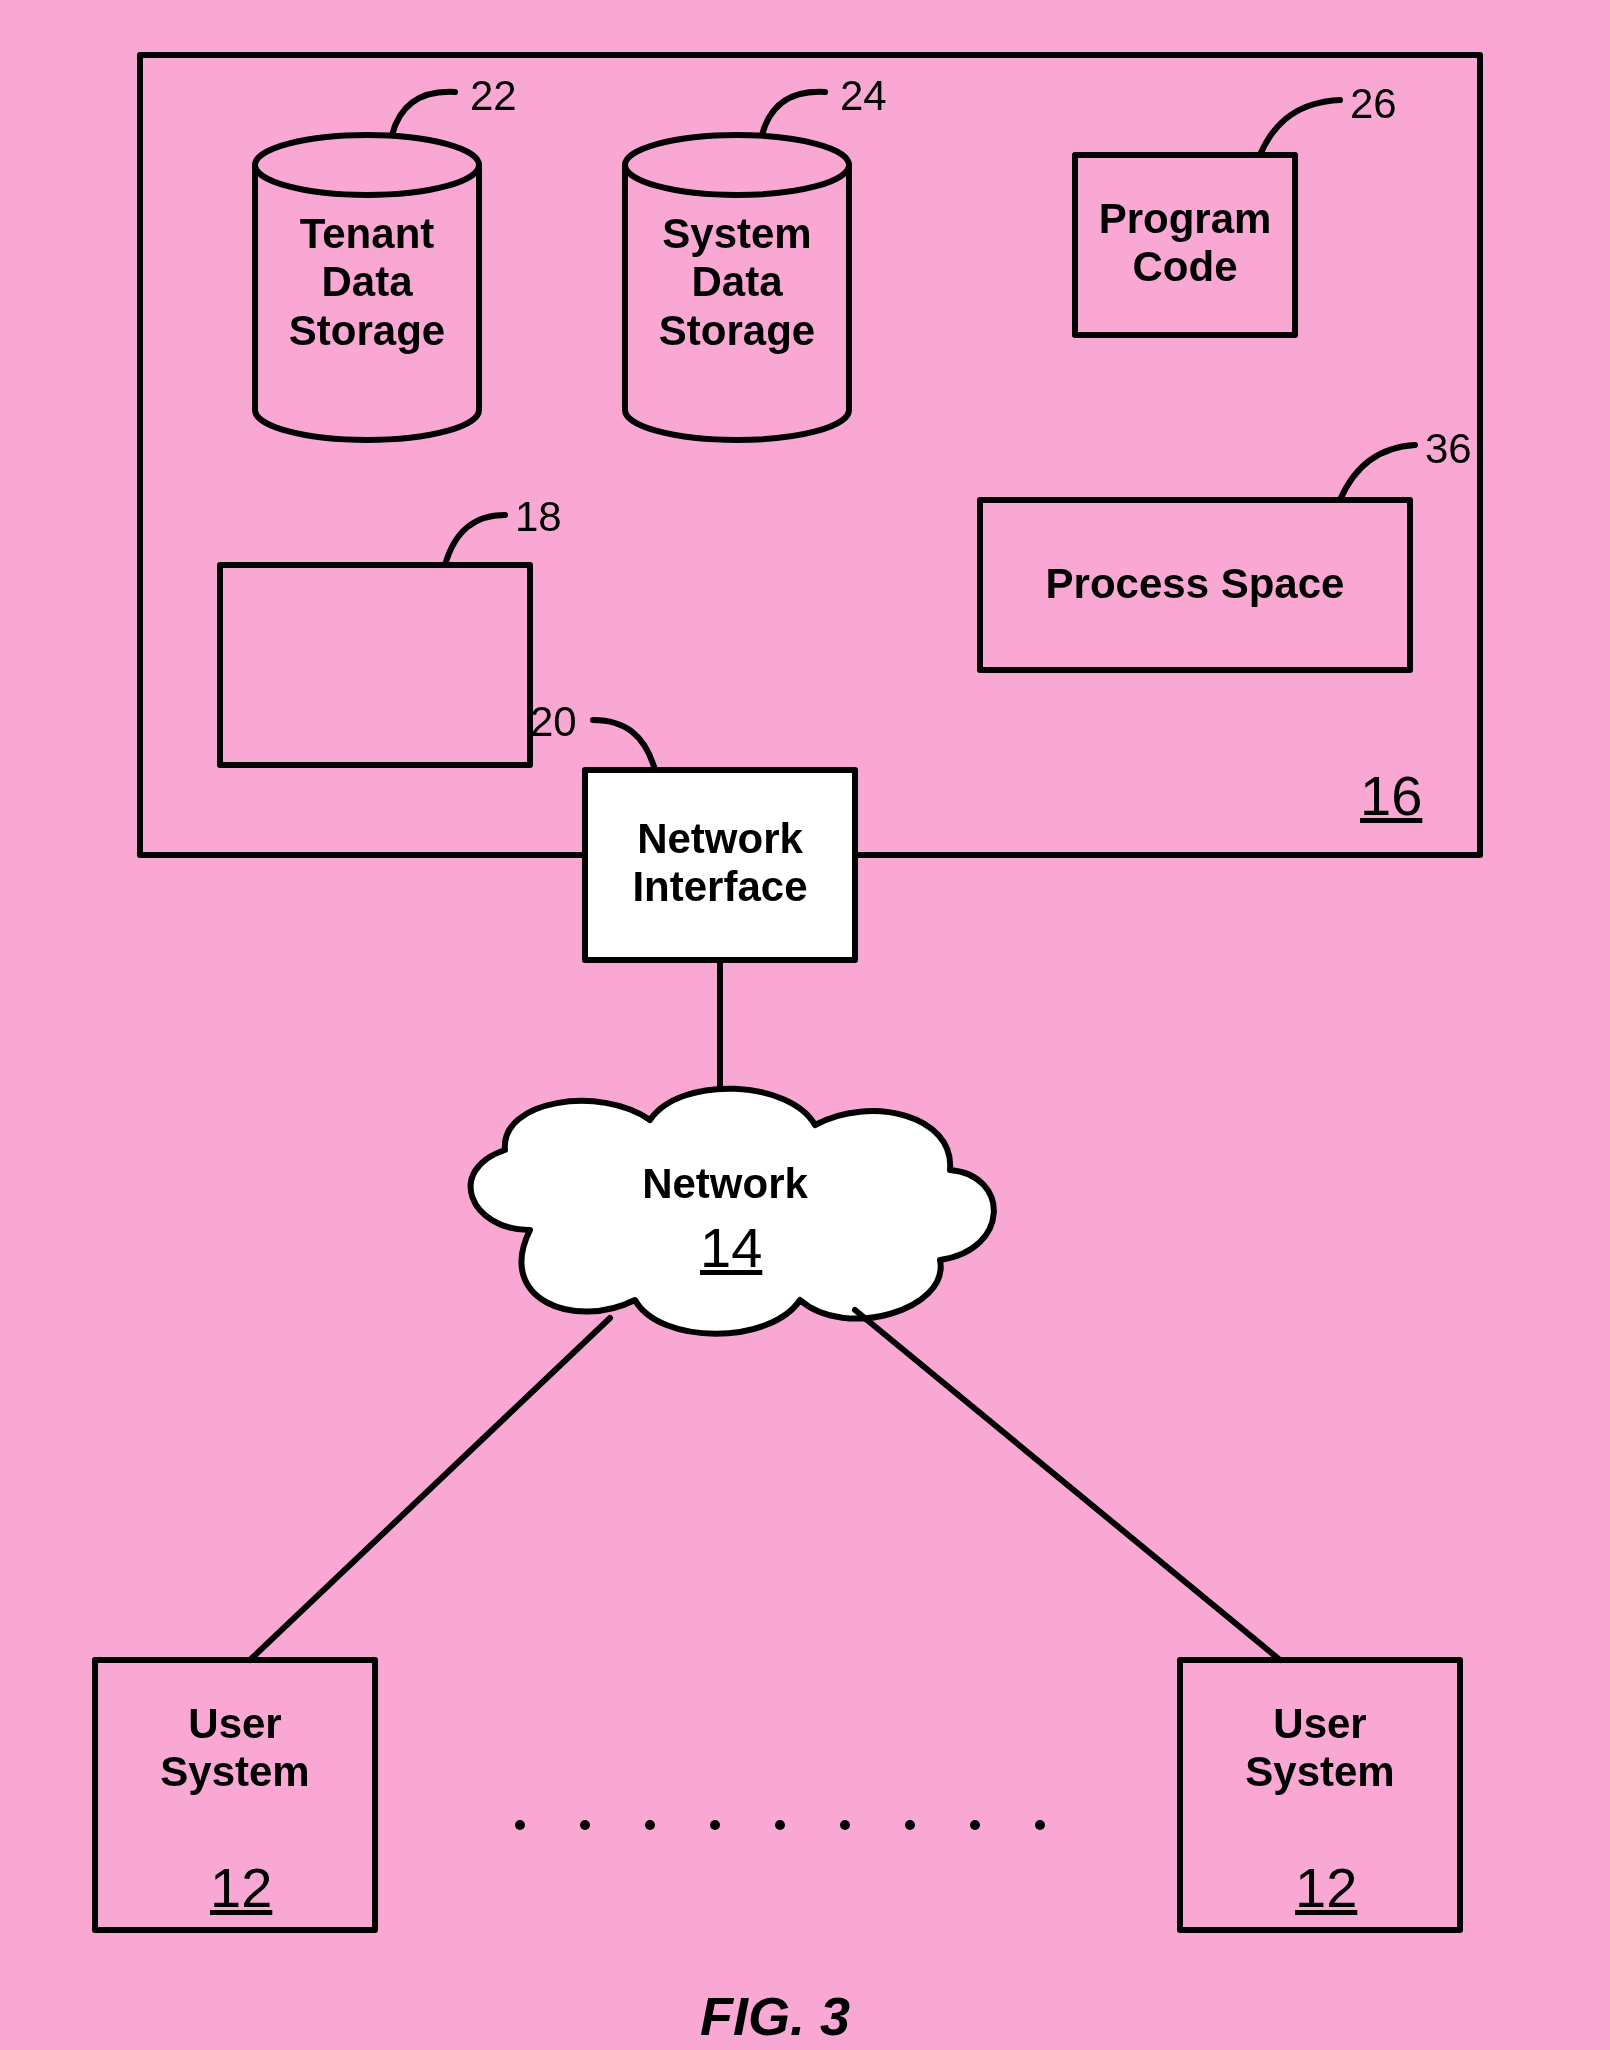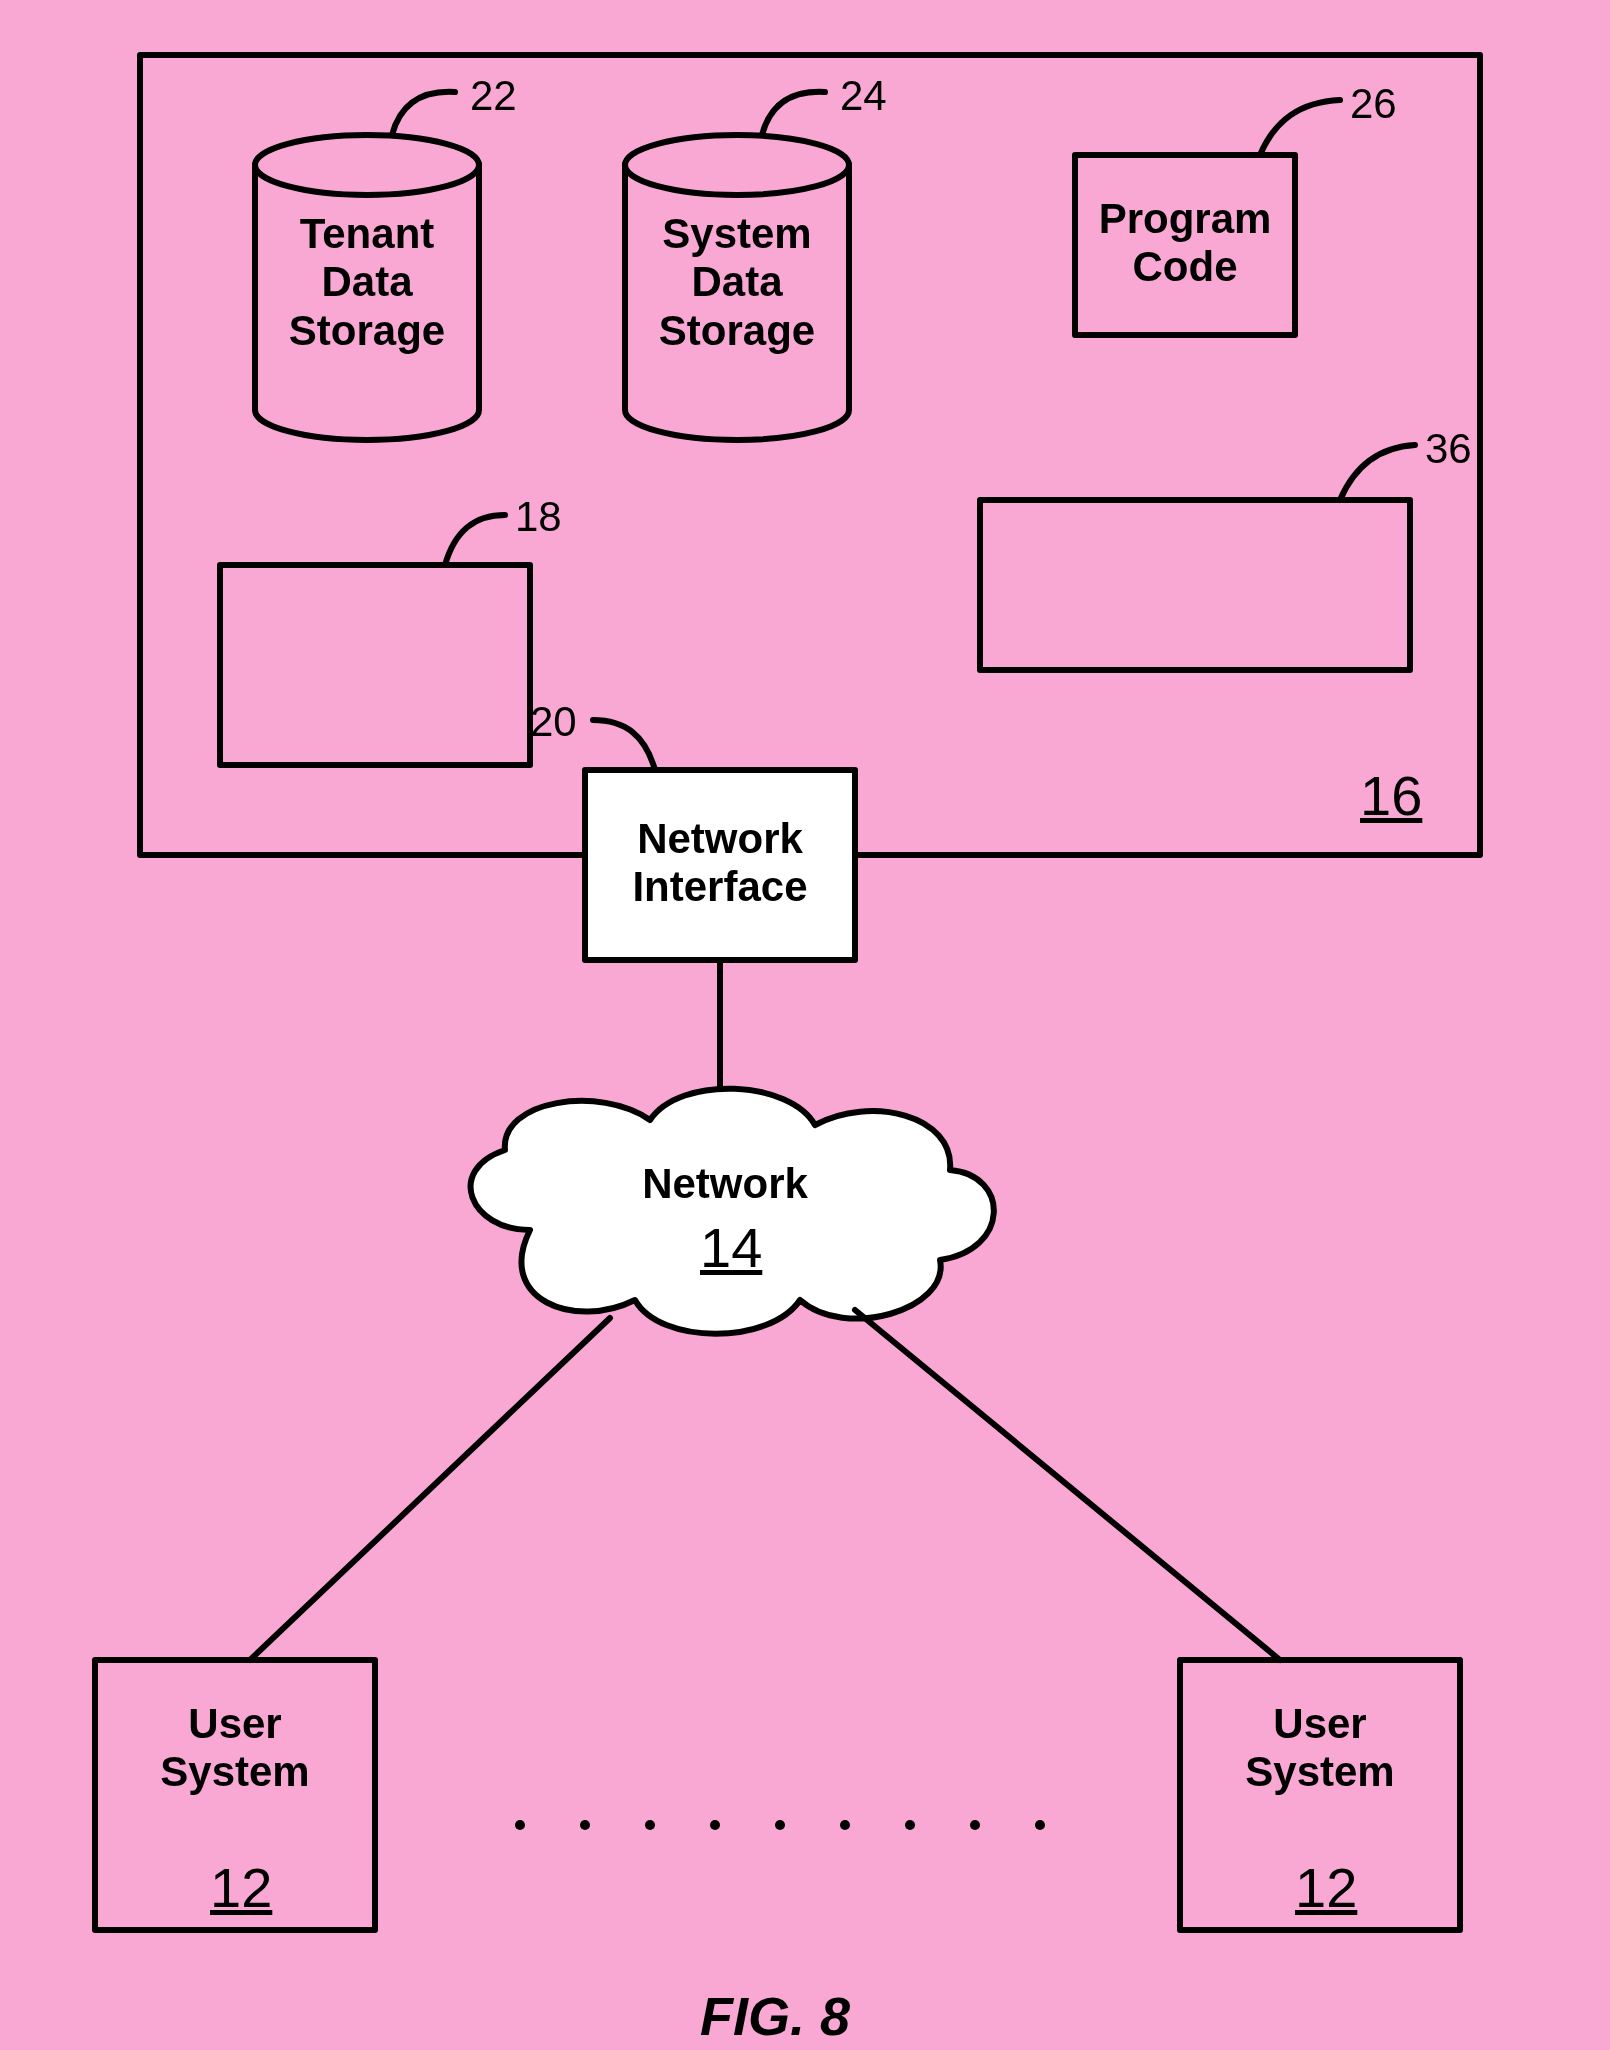--- a/index.html
+++ b/index.html
@@ -123,35 +123,36 @@
   <div class="ref" style="left:840px; top:72px;">24</div>
   <div class="label" style="left:625px; top:210px; width:224px;">System
 Data
 Storage</div>
 
   <div class="ref" style="left:1350px; top:80px;">26</div>
   <div class="label" style="left:1075px; top:195px; width:220px;">Program
 Code</div>
 
   <div class="ref" style="left:1425px; top:425px;">36</div>
+  <div class="label" style="left:980px; top:560px; width:430px;">Process Space</div>
 
   <div class="ref" style="left:515px; top:493px;">18</div>
 
   <div class="refu" style="left:1360px; top:763px;">16</div>
 
   <div class="ref" style="left:530px; top:698px;">20</div>
   <div class="label" style="left:585px; top:815px; width:270px;">Network
 Interface</div>
 
   <div class="label" style="left:610px; top:1160px; width:230px;">Network</div>
   <div class="refu" style="left:700px; top:1215px; width:50px;">14</div>
 
   <div class="label" style="left:95px; top:1700px; width:280px;">User
 System</div>
   <div class="refu" style="left:210px; top:1855px; width:50px;">12</div>
 
   <div class="label" style="left:1180px; top:1700px; width:280px;">User
 System</div>
   <div class="refu" style="left:1295px; top:1855px; width:50px;">12</div>
 
-  <div class="caption" style="left:700px; top:1985px;">FIG. 8</div>
+  <div class="caption" style="left:700px; top:1985px;">FIG. 3</div>
 
 </div>
 
 </body></html>

